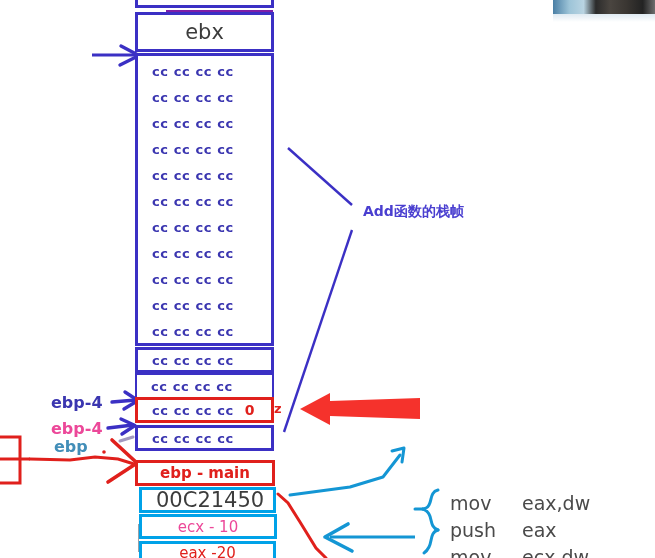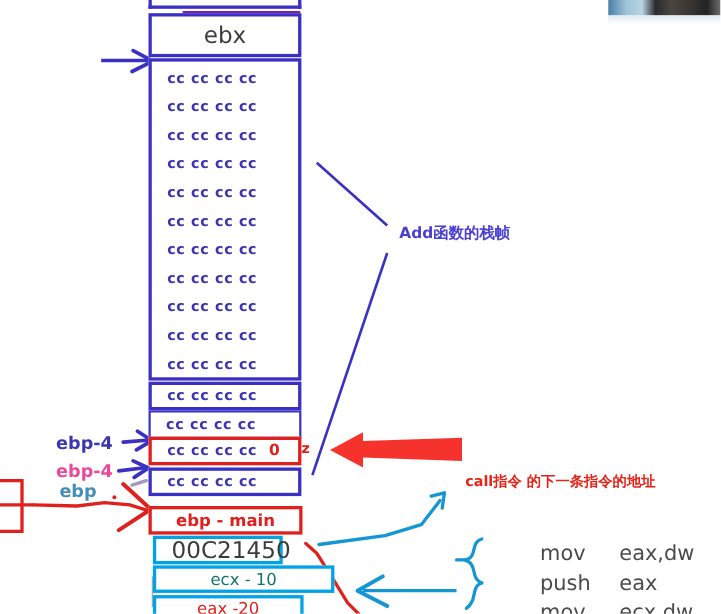--- a/index.html
+++ b/index.html
@@ -74,29 +74,29 @@
     font-family:"DejaVu Sans",sans-serif;
   }
 
   .ebp-main{
     left:135px;top:460px;width:140px;height:26px;
     border:3px solid #e0201c;
     color:#e0201c;font-size:15px;font-weight:bold;
     font-family:"DejaVu Sans",sans-serif;
   }
   .addr-cell{
-    left:139px;top:487px;width:118px;height:26px;
+    left:139px;top:487px;width:137px;height:26px;
     border:3px solid #00a2e8;
     color:#3c3c3c;font-size:21px;justify-content:flex-start;padding-left:14px;
     font-family:"DejaVu Sans",sans-serif;
   }
   .ecx-cell{
-    left:139px;top:514px;width:165px;height:25px;
+    left:139px;top:514px;width:138px;height:25px;
     border:3px solid #00a2e8;
-    color:#0f766e;font-size:15px;
+    color:#ec4899;font-size:15px;
     font-family:"DejaVu Sans",sans-serif;
   }
   .eax-cell{
     left:139px;top:541px;width:137px;height:24px;
     border:3px solid #00a2e8;
     color:#e0201c;font-size:15px;
     font-family:"DejaVu Sans",sans-serif;
   }
 
   
@@ -111,21 +111,21 @@
   .lbl-z{left:274px;top:401px;font-size:13px;color:#e0201c;}
   .lbl-addframe{left:363px;top:203px;font-size:14px;color:#4a3fd0;}
   .lbl-call{left:423px;top:429px;font-size:13px;color:#e52419;}
 
   
   .asm{
     position:absolute;left:450px;top:490px;
     font-family:"DejaVu Sans",sans-serif;
     font-size:19px;color:#4a4a4a;line-height:27px;
   }
-  .asm-row{display:flex;margin-left:41px;}
+  .asm-row{display:flex;}
   .asm-op{width:72px;}
   .asm-arg{}
 
   .caret{
     position:absolute;left:138px;top:524px;width:1px;height:28px;background:#9aa0a6;
   }
 </style>
 </head>
 <body>
 
@@ -247,21 +247,20 @@
     <span>eax -20</span>
   </div>
 
   <div class="caret"></div>
 
   <div class="lbl lbl-ebp8">ebp-4</div>
   <div class="lbl lbl-ebp4">ebp-4</div>
   <div class="lbl lbl-ebp-faint">ebp</div>
   <div class="lbl lbl-z">z</div>
   <div class="lbl lbl-addframe">Add函数的栈帧</div>
-  <div class="lbl lbl-call">call指令 的下一条指令的地址</div>
 
   <div class="asm" id="asmList">
       <div class="asm-row">
         <span class="asm-op">mov</span>
         <span class="asm-arg">eax,dw</span>
       </div>
       <div class="asm-row">
         <span class="asm-op">push</span>
         <span class="asm-arg">eax</span>
       </div>

